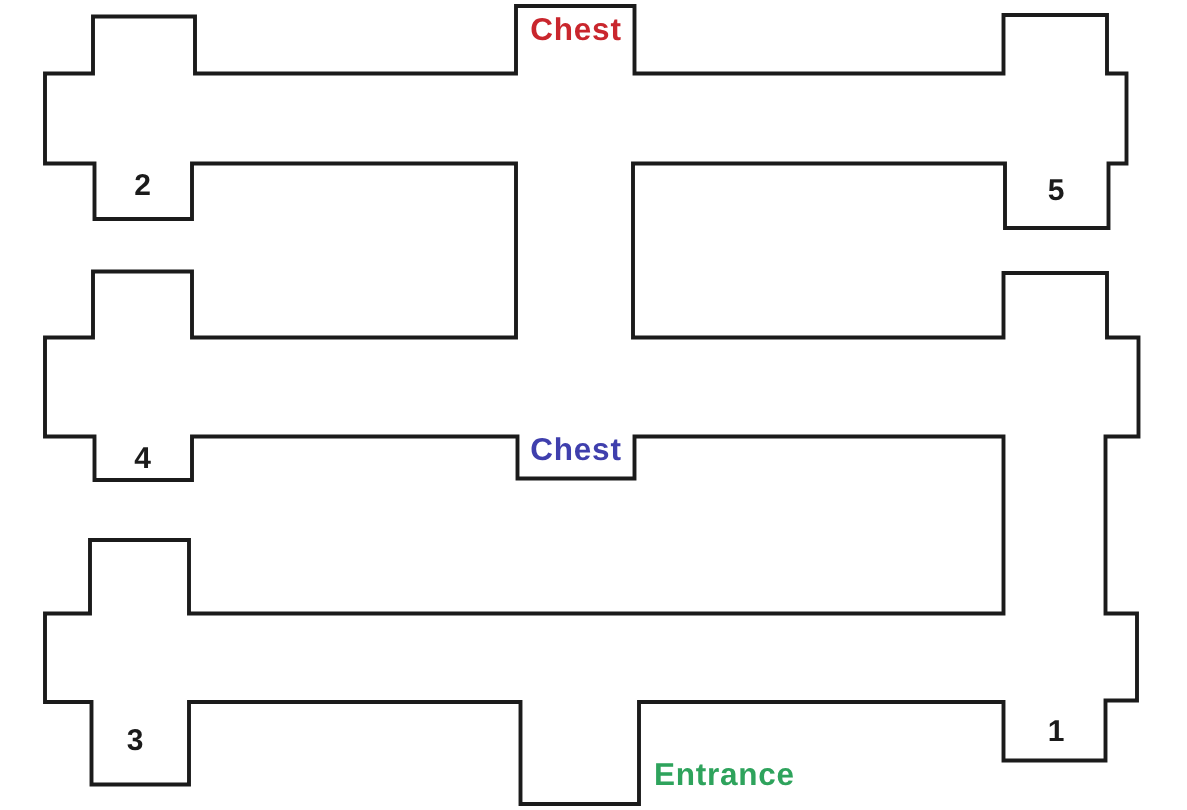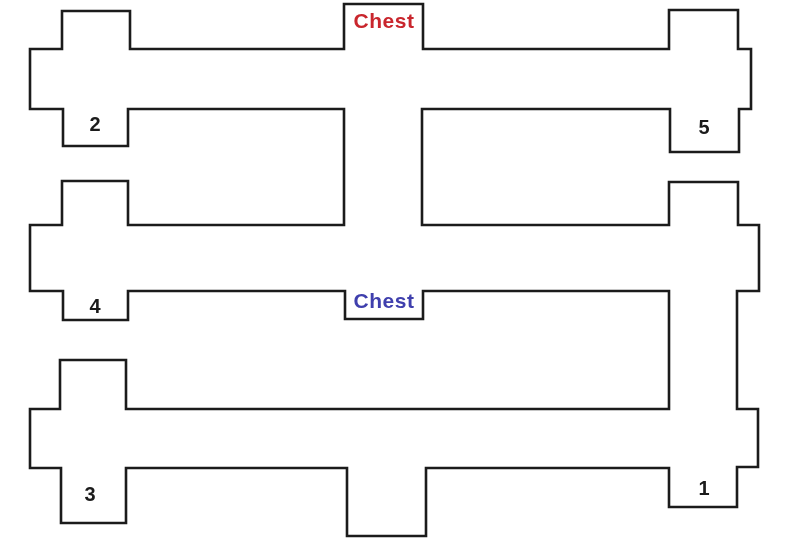--- a/index.html
+++ b/index.html
@@ -60,20 +60,21 @@
 <div class="stage">
 
   <svg class="maze-svg" width="791" height="540" viewBox="0 0 791 540" aria-hidden="true">
     <path fill="none" stroke-width="2.6" stroke-linejoin="miter" stroke-linecap="square" d="M 62 11 H 130 V 49 H 344 V 4 H 423 V 49 H 669 V 10 H 738 V 49 H 751 V 109 H 739 V 152 H 670 V 109 H 422 V 225 H 669 V 182 H 738 V 225 H 759 V 291 H 737 V 409 H 758 V 467 H 737 V 507 H 669 V 468 H 426 V 536 H 347 V 468 H 126 V 523 H 61 V 468 H 30 V 409 H 60 V 360 H 126 V 409 H 669 V 291 H 423 V 319 H 345 V 291 H 128 V 320 H 63 V 291 H 30 V 225 H 62 V 181 H 128 V 225 H 344 V 109 H 128 V 146 H 63 V 109 H 30 V 49 H 62 Z" stroke="#1b1b1b"></path>
   </svg>
 
   <div class="lbl marker-lbl pos-exit" style="color: rgb(201, 38, 45);">Chest</div>
 
   <div class="lbl marker-lbl pos-chest" style="color: rgb(63, 63, 173);">Chest</div>
 
+  <div class="lbl marker-lbl pos-entrance" style="color: rgb(46, 163, 92);">Entrance</div>
 
   <div class="lbl room-lbl pos-room-1">1</div>
 
   <div class="lbl room-lbl pos-room-2">2</div>
 
   <div class="lbl room-lbl pos-room-3">3</div>
 
   <div class="lbl room-lbl pos-room-4">4</div>
 
   <div class="lbl room-lbl pos-room-5">5</div>

